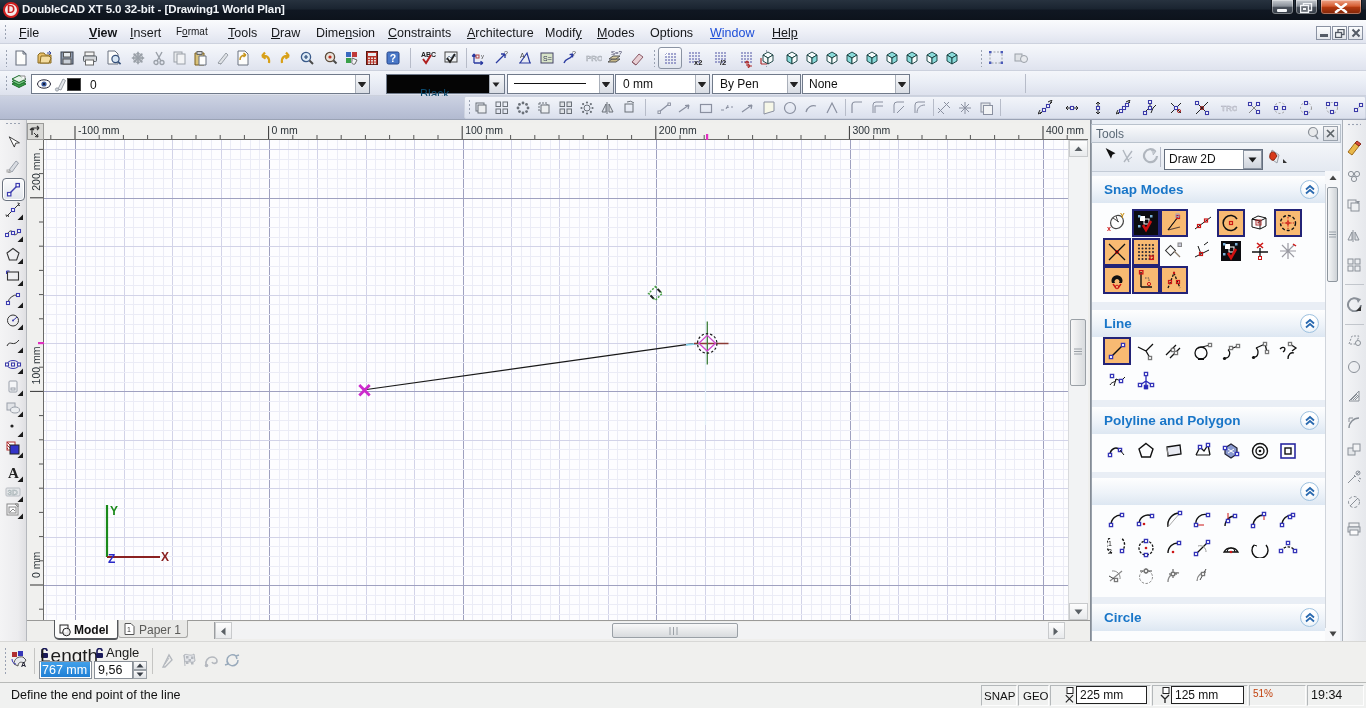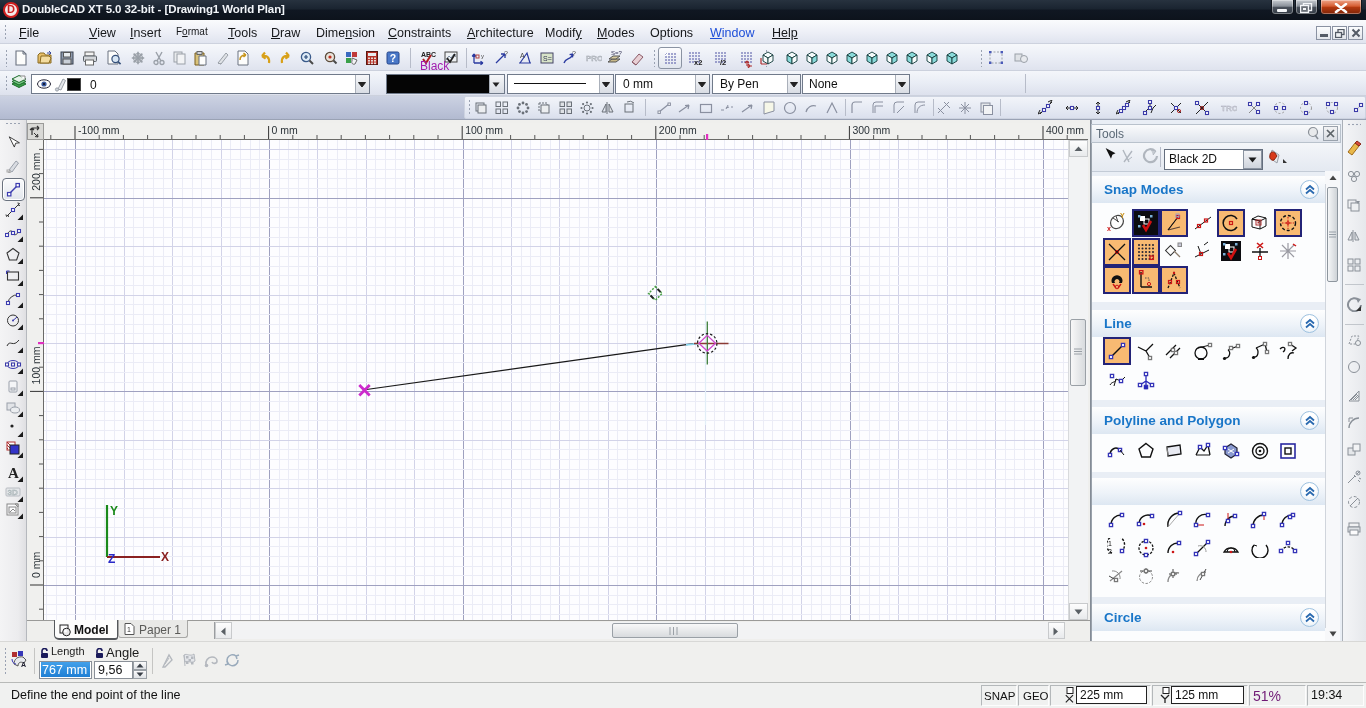--- a/index.html
+++ b/index.html
@@ -19,21 +19,21 @@
     <rect x="3" y="5" width="3" height="2" fill="#f4f6f8"></rect>
   </svg>
 <div style="position:absolute;left:1320px;top:0px;width:42px;height:15px;background:linear-gradient(180deg,#efa488 0%,#d55c31 45%,#b63a10 50%,#7e2407 100%);border:1px solid #11161d;border-top:none;border-radius:0 0 4px 4px;box-shadow:inset 0 0 0 1px rgba(255,255,255,.35);"></div>
 <svg style="position:absolute;left:1334px;top:3px;" width="14" height="10">
     <path d="M2 1 L12 9 M12 1 L2 9" stroke="#fdfdfd" stroke-width="2.6" stroke-linecap="round"></path>
   </svg>
 <div style="position:absolute;left:0px;top:20px;width:1366px;height:24px;background:linear-gradient(180deg,#fafbfd 0%,#eef0f7 50%,#e0e4ef 100%);border-bottom:1px solid #cdd2de;"></div>
 <div class="grip" style="left:4px;top:24px;height:16px;"></div>
 <span style="position:absolute;left:19px;top:26px;white-space:nowrap;font-size:12.5px;color:#15171a;"><u>F</u>ile</span>
 <span style="position:absolute;left:53px;top:26px;white-space:nowrap;font-size:12.5px;color:#15171a;margin-top:28px;"><u>E</u>dit</span>
-<span style="position:absolute;left:89px;top:26px;white-space:nowrap;font-size:12.5px;color:#15171a;"><u>V</u>iew</span>
+<span style="position:absolute;left:89px;top:26px;white-space:nowrap;font-size:12.5px;color:#15171a;font-weight:bold;"><u>V</u>iew</span>
 <span style="position:absolute;left:130px;top:26px;white-space:nowrap;font-size:12.5px;color:#15171a;"><u>I</u>nsert</span>
 <span style="position:absolute;left:176px;top:26px;white-space:nowrap;font-size:10px;color:#15171a;">F<u>o</u>rmat</span>
 <span style="position:absolute;left:228px;top:26px;white-space:nowrap;font-size:12.5px;color:#15171a;"><u>T</u>ools</span>
 <span style="position:absolute;left:271px;top:26px;white-space:nowrap;font-size:12.5px;color:#15171a;"><u>D</u>raw</span>
 <span style="position:absolute;left:316px;top:26px;white-space:nowrap;font-size:12.5px;color:#15171a;">Dime<u>n</u>sion</span>
 <span style="position:absolute;left:388px;top:26px;white-space:nowrap;font-size:12.5px;color:#15171a;"><u>C</u>onstraints</span>
 <span style="position:absolute;left:467px;top:26px;white-space:nowrap;font-size:12.5px;color:#15171a;"><u>A</u>rchitecture</span>
 <span style="position:absolute;left:545px;top:26px;white-space:nowrap;font-size:12.5px;color:#15171a;">Modif<u>y</u></span>
 <span style="position:absolute;left:597px;top:26px;white-space:nowrap;font-size:12.5px;color:#15171a;"><u>M</u>odes</span>
 <span style="position:absolute;left:650px;top:26px;white-space:nowrap;font-size:12.5px;color:#15171a;">Options</span>
@@ -368,21 +368,21 @@
     <circle cx="8" cy="8" r="1.1" fill="#101020"></circle>
   </svg>
 <svg style="position:absolute;left:52px;top:76px;" width="16" height="16">
     <path d="M6 13 L11 3 l2.5 1.5 L9 14 z" fill="#e4e6ea" stroke="#9aa0a8"></path>
     <circle cx="5" cy="13.5" r="1.6" fill="#cfd3da" stroke="#9aa0a8"></circle>
   </svg>
 <div style="position:absolute;left:67px;top:78px;width:14px;height:13px;background:#000;border:1px solid #444;"></div>
 <span style="position:absolute;left:90px;top:78px;white-space:nowrap;font-size:12px;color:#101010;">0</span>
 <div style="position:absolute;left:386px;top:74px;width:119px;height:20px;background:#fff;border:1px solid #707a8a;"></div>
 <div style="position:absolute;left:387px;top:75px;width:102px;height:18px;background:#050505;"></div>
-<span style="position:absolute;left:420px;top:59px;white-space:nowrap;font-size:12px;color:#a21caf;">Black</span>
+<span style="position:absolute;left:420px;top:87px;white-space:nowrap;font-size:12px;color:#0c4a6e;">Black</span>
 <div style="position:absolute;left:489px;top:75px;width:15px;height:18px;background:linear-gradient(180deg,#f6f7f9,#d9dde4);border-left:1px solid #aab0ba;"></div>
 <svg style="position:absolute;left:492px;top:82px;" width="9" height="6">
     <path d="M0.5 0.5 h7 l-3.5 4.5 z" fill="#222"></path>
   </svg>
 <div style="position:absolute;left:507px;top:74px;width:107px;height:20px;background:#fff;border:1px solid #707a8a;"></div>
 <div style="position:absolute;left:599px;top:75px;width:14px;height:18px;background:linear-gradient(180deg,#f6f7f9,#d9dde4);border-left:1px solid #aab0ba;"></div>
 <svg style="position:absolute;left:602px;top:82px;" width="9" height="6">
     <path d="M0.5 0.5 h7 l-3.5 4.5 z" fill="#222" stroke="#222"></path>
   </svg>
 <div style="position:absolute;left:514px;top:83px;width:72px;height:1px;background:#111;"></div>
@@ -1032,21 +1032,21 @@
 <svg style="position:absolute;left:1119px;top:148px;" width="16" height="16">
     <path d="M4 2 l4 8 m0 0 l5-7 M8 10 l-3 4 m3-4 l2 4" stroke="#b0b6be" fill="none" stroke-width="1.4"></path>
     <path d="M9 12 l4-3" stroke="#b0b6be"></path>
   </svg>
 <svg style="position:absolute;left:1141px;top:148px;" width="18" height="16">
     <path d="M14 3 a6.5 6.5 0 1 0 2 5" fill="none" stroke="#b0b6be" stroke-width="2.2"></path>
     <path d="M10 2 l5 1 -3 4" fill="#c6cbd2" stroke="#b0b6be"></path>
   </svg>
 <div style="position:absolute;left:1160px;top:147px;width:1px;height:20px;background:#b7bcc9;"></div>
 <div style="position:absolute;left:1164px;top:149px;width:99px;height:21px;background:#fff;border:1px solid #646e7e;"></div>
-<span style="position:absolute;left:1169px;top:152px;white-space:nowrap;font-size:12px;color:#101010;">Black 2D</span>
+<span style="position:absolute;left:1169px;top:152px;white-space:nowrap;font-size:12px;color:#101010;">Draw 2D</span>
 <div style="position:absolute;left:1243px;top:150px;width:19px;height:19px;background:linear-gradient(180deg,#f2f3f6,#cfd4dc);border:1px solid #8a93a0;"></div>
 <svg style="position:absolute;left:1248px;top:157px;" width="9" height="6">
     <path d="M0.5 0.5 h8 l-4 5 z" fill="#1a1a1a"></path>
   </svg>
 <svg style="position:absolute;left:1267px;top:147px;" width="22" height="20">
     <path d="M5 3 l7 5 -2 8 -7-5 z" fill="#e8eaec" stroke="#9aa0a8"></path>
     <path d="M3 8 c0-3 3-4 5-2 l2 3 -3 4 c-3 1-5-2-4-5 z" fill="#d83a1a" stroke="#8a2410"></path>
     <path d="M16 12 l4 4 h-4 z" fill="#333"></path>
   </svg>
 <div style="position:absolute;left:1092px;top:176px;width:234px;height:27px;background:linear-gradient(180deg,#fefefe 0%,#eef3f9 55%,#dde7f2 100%);"></div>
@@ -1483,21 +1483,21 @@
     <rect x="7" y="1" width="5" height="5" fill="#3838b8"></rect>
     <path d="M3 14 c0-5 4-8 9-7 l3 3 -2 3 c-4-2-6 0-6 3 z" fill="#e8eaee" stroke="#555"></path>
     <text x="10" y="17" font-size="7" font-weight="bold" fill="#223">A</text>
     <path d="M1 9 c0 3 2 5 4 5" fill="none" stroke="#3838b8"></path>
   </svg>
 <div style="position:absolute;left:34px;top:648px;width:1px;height:26px;background:#c5c5c3;"></div>
 <svg style="position:absolute;left:40px;top:648px;" width="10" height="12">
     <path d="M2 5 v-2 a2.5 2.5 0 0 1 5 0" fill="none" stroke="#1a1a5a" stroke-width="1.6"></path>
     <rect x="1" y="5" width="7" height="5" rx="1" fill="#1a1a5a"></rect>
   </svg>
-<span style="position:absolute;left:51px;top:645px;white-space:nowrap;font-size:11px;color:#1c1c1c;">Length</span>
+<span style="position:absolute;left:40px;top:645px;white-space:nowrap;font-size:19px;color:#1c1c1c;">Length</span>
 <svg style="position:absolute;left:95px;top:648px;" width="10" height="12">
     <path d="M2 5 v-2 a2.5 2.5 0 0 1 5 0" fill="none" stroke="#1a1a5a" stroke-width="1.6"></path>
     <rect x="1" y="5" width="7" height="5" rx="1" fill="#1a1a5a"></rect>
   </svg>
 <span style="position:absolute;left:106px;top:645px;white-space:nowrap;font-size:13px;color:#1c1c1c;">Angle</span>
 <div style="position:absolute;left:39px;top:661px;width:53px;height:18px;background:#fff;border:1px solid #8a9098;"></div>
 <div style="position:absolute;left:41px;top:662px;width:49px;height:15px;background:linear-gradient(180deg,#42a0ea,#1f7fd4);"></div>
 <span style="position:absolute;left:42px;top:663px;white-space:nowrap;font-size:12.5px;color:#fff;">767 mm</span>
 <div style="position:absolute;left:94px;top:661px;width:39px;height:18px;background:#fff;border:1px solid #8a9098;"></div>
 <span style="position:absolute;left:98px;top:663px;white-space:nowrap;font-size:12.5px;color:#111;">9,56</span>
@@ -1547,14 +1547,14 @@
 <div style="position:absolute;left:1076px;top:686px;width:71px;height:18px;background:#fff;border:1px solid #222;"></div>
 <span style="position:absolute;left:1080px;top:688px;white-space:nowrap;font-size:12px;color:#111;">225 mm</span>
 <div style="position:absolute;left:1152px;top:685px;width:96px;height:21px;border:1px solid #b4b8ba;border-bottom-color:#fdfdfd;border-right-color:#fdfdfd;"></div>
 <svg style="position:absolute;left:1160px;top:687px;" width="12" height="16">
     <rect x="3" y="0.5" width="6" height="6" fill="#fff" stroke="#222"></rect>
     <path d="M1 8 l4 4 m4-4 l-4 4 v4" stroke="#222" stroke-width="1.3" fill="none"></path>
   </svg>
 <div style="position:absolute;left:1171px;top:686px;width:73px;height:18px;background:#fff;border:1px solid #222;"></div>
 <span style="position:absolute;left:1175px;top:688px;white-space:nowrap;font-size:12px;color:#111;">125 mm</span>
 <div style="position:absolute;left:1249px;top:685px;width:57px;height:21px;border:1px solid #b4b8ba;border-bottom-color:#fdfdfd;border-right-color:#fdfdfd;"></div>
-<span style="position:absolute;left:1253px;top:688px;white-space:nowrap;font-size:14px;color:#701a75;">51%</span>
+<span style="position:absolute;left:1253px;top:688px;white-space:nowrap;font-size:10px;color:#c2410c;">51%</span>
 <div style="position:absolute;left:1307px;top:685px;width:57px;height:21px;border:1px solid #b4b8ba;border-bottom-color:#fdfdfd;border-right-color:#fdfdfd;"></div>
 <span style="position:absolute;left:1311px;top:688px;white-space:nowrap;font-size:12.5px;color:#111;">19:34</span>
 </body></html>

